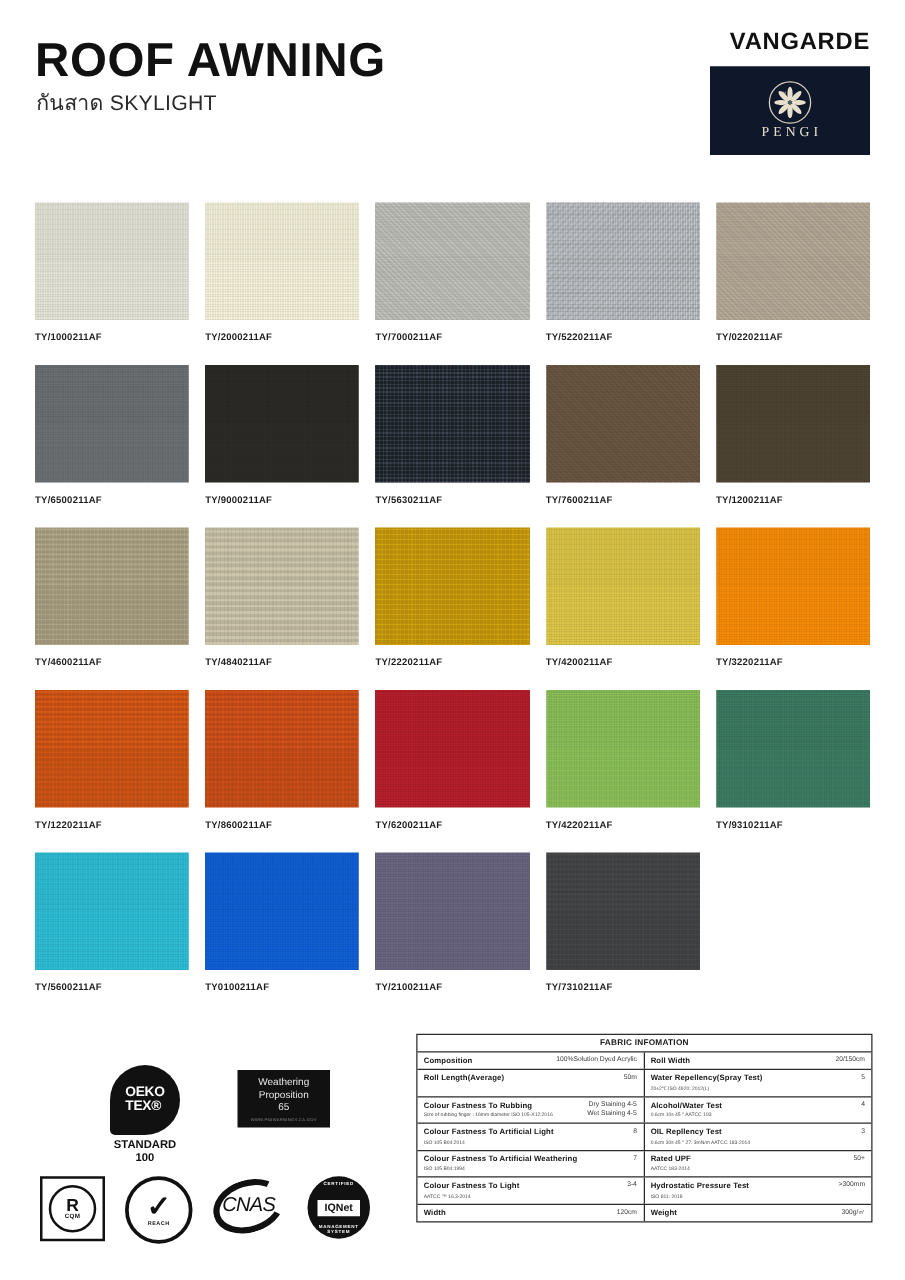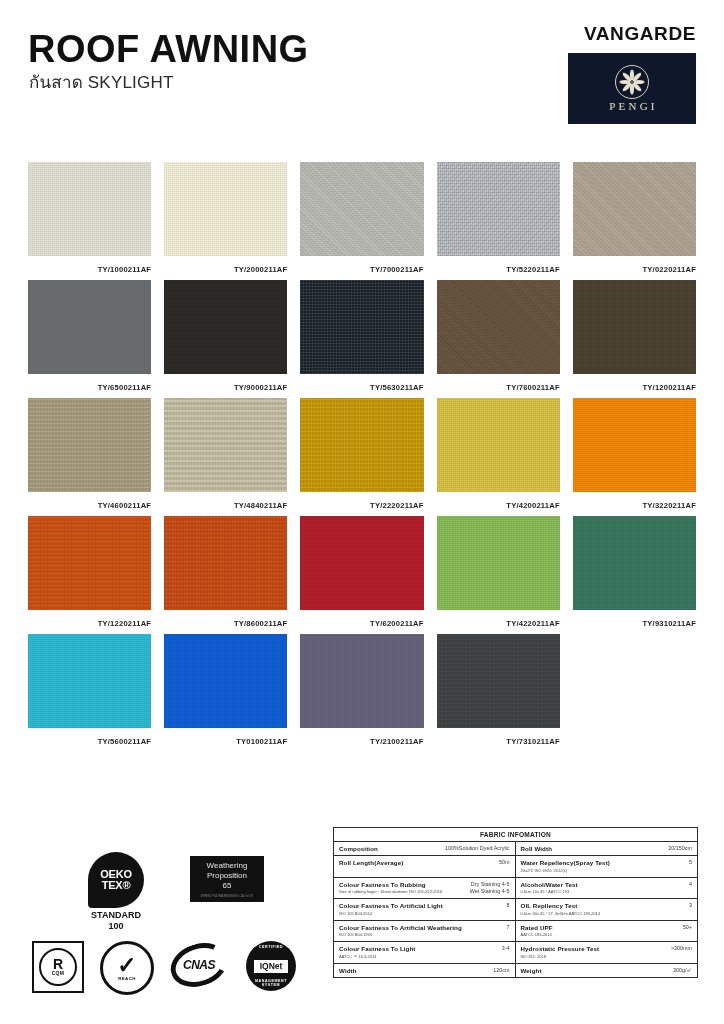--- a/index.html
+++ b/index.html
@@ -54,23 +54,23 @@
     column-gap:13px;
     row-gap:0px;
   }
   .cell{width:100%;}
   .swatch{
     width:100%;height:94px;
     background-color:#ccc;
     background-blend-mode:multiply;
   }
   .code{
-    text-align:right;font-size:7.6px;font-weight:600;
+    text-align:left;font-size:7.6px;font-weight:600;
     color:#1d1d1d;letter-spacing:.2px;
-    padding-top:9px;padding-bottom:6px;
+    padding-top:9px;padding-bottom:18px;
   }
 
   
   .t-plain{
     background-image:
       repeating-linear-gradient(0deg, rgba(0,0,0,.07) 0 1px, rgba(255,255,255,.05) 1px 2px),
       repeating-linear-gradient(90deg, rgba(0,0,0,.05) 0 1px, rgba(255,255,255,.04) 1px 2px);
   }
   .t-twill{
     background-image:
@@ -103,21 +103,21 @@
   .certs{position:absolute;left:28px;top:852px;width:290px;}
   .cert-row1{position:relative;height:75px;}
   .oeko{
     position:absolute;left:60px;top:0;
     width:56px;height:56px;background:#111;
     border-radius:50% 50% 50% 4px;
     transform:rotate(-0deg);
     display:flex;align-items:center;justify-content:center;
   }
   .oeko .ot{
-    color:#fff;font-size:11px;font-weight:bold;line-height:11px;text-align:center;
+    color:#fff;font-size:11px;font-weight:bold;line-height:11px;text-align:left;
     letter-spacing:-.2px;
   }
   .oeko-cap{
     position:absolute;left:45px;top:58px;width:86px;text-align:center;
     font-size:9px;font-weight:bold;line-height:11px;color:#111;
   }
   .calprop{
     position:absolute;left:162px;top:4px;width:74px;height:46px;background:#111;
     display:flex;flex-direction:column;align-items:center;justify-content:center;
   }
@@ -131,21 +131,21 @@
     display:flex;flex-direction:column;align-items:center;justify-content:center;}
   .bx .rch{font-size:14px;font-weight:bold;line-height:12px;color:#111;}
   .bx .cqm{font-size:5px;font-weight:bold;color:#111;letter-spacing:.3px;}
   .circ{width:48px;height:48px;border:3px solid #111;border-radius:50%;
     display:flex;flex-direction:column;align-items:center;justify-content:center;}
   .circ .chk{font-size:23px;line-height:20px;color:#111;font-weight:bold;}
   .circ .lbl{font-size:4.4px;font-weight:bold;letter-spacing:.4px;color:#111;margin-top:1px;}
   .cnas{width:58px;height:46px;position:relative;display:flex;align-items:center;justify-content:center;}
   .cnas .swoosh{position:absolute;inset:2px 0;border:5px solid #111;border-radius:50%;
     border-right-color:transparent;border-top-color:#111;transform:rotate(-18deg);}
-  .cnas .txt{position:relative;font-size:12px;font-weight:bold;font-style:italic;color:#111;letter-spacing:-.5px;}
+  .cnas .txt{position:relative;font-size:16px;font-weight:normal;font-style:italic;color:#111;letter-spacing:-.5px;}
   .iqnet{width:50px;height:50px;border-radius:50%;background:#111;
     display:flex;align-items:center;justify-content:center;position:relative;}
   .iqnet .core{background:#fff;width:34px;height:13px;display:flex;align-items:center;justify-content:center;}
   .iqnet .core span{font-size:8.5px;font-weight:bold;color:#111;}
   .iqnet .top,.iqnet .bot{position:absolute;left:0;width:50px;text-align:center;color:#fff;
     font-size:3.6px;font-weight:bold;letter-spacing:.6px;}
   .iqnet .top{top:4px;} .iqnet .bot{bottom:4px;}
 
   
   .table{

